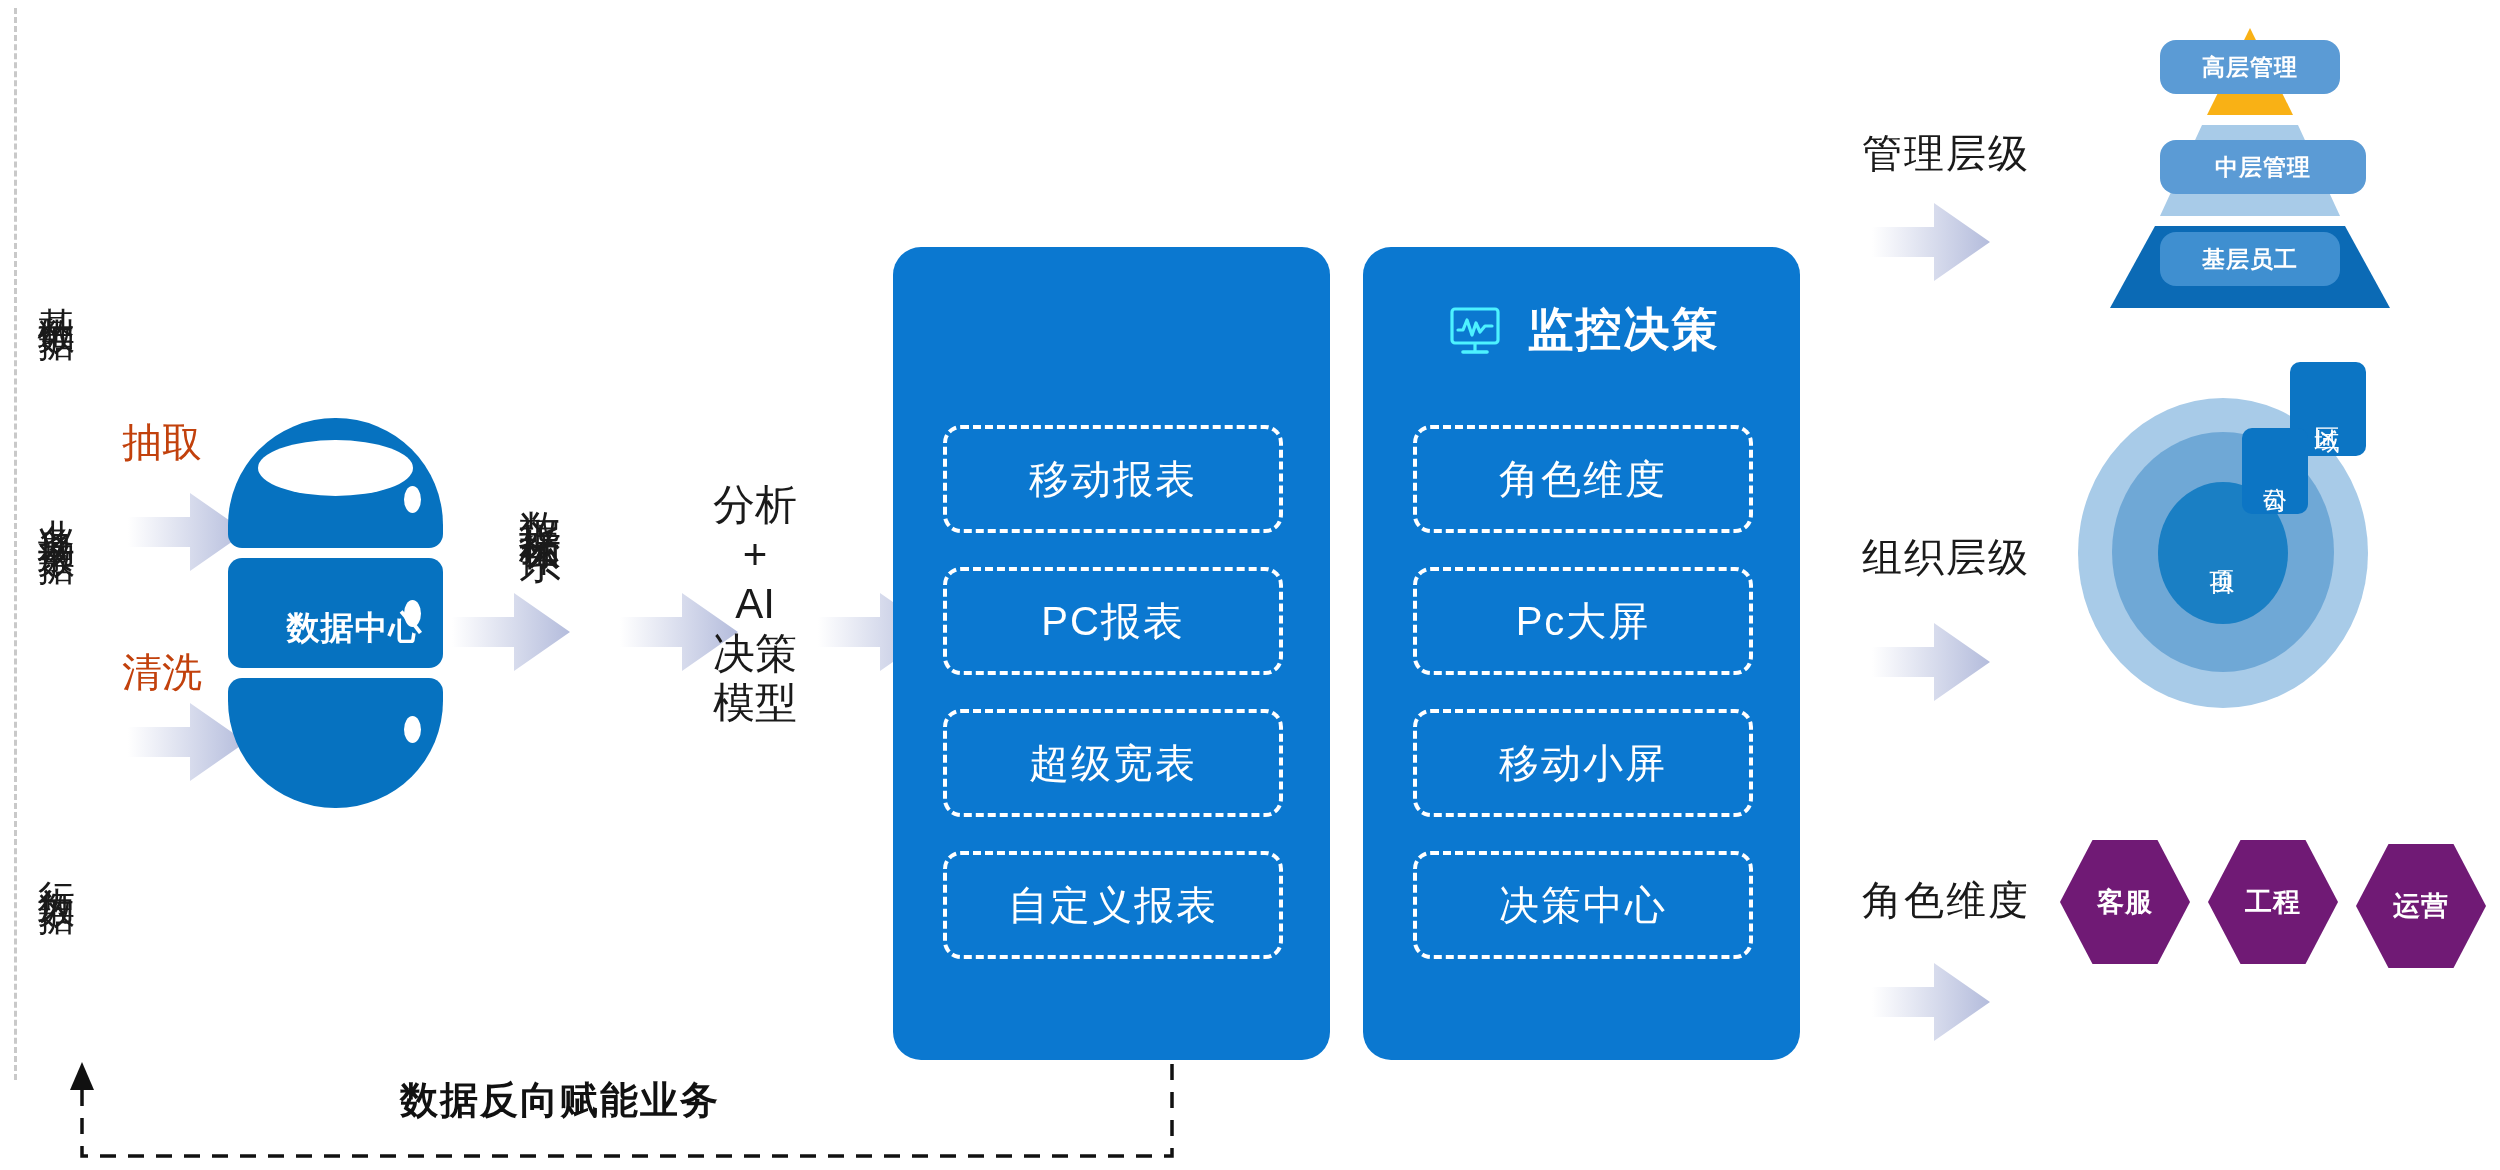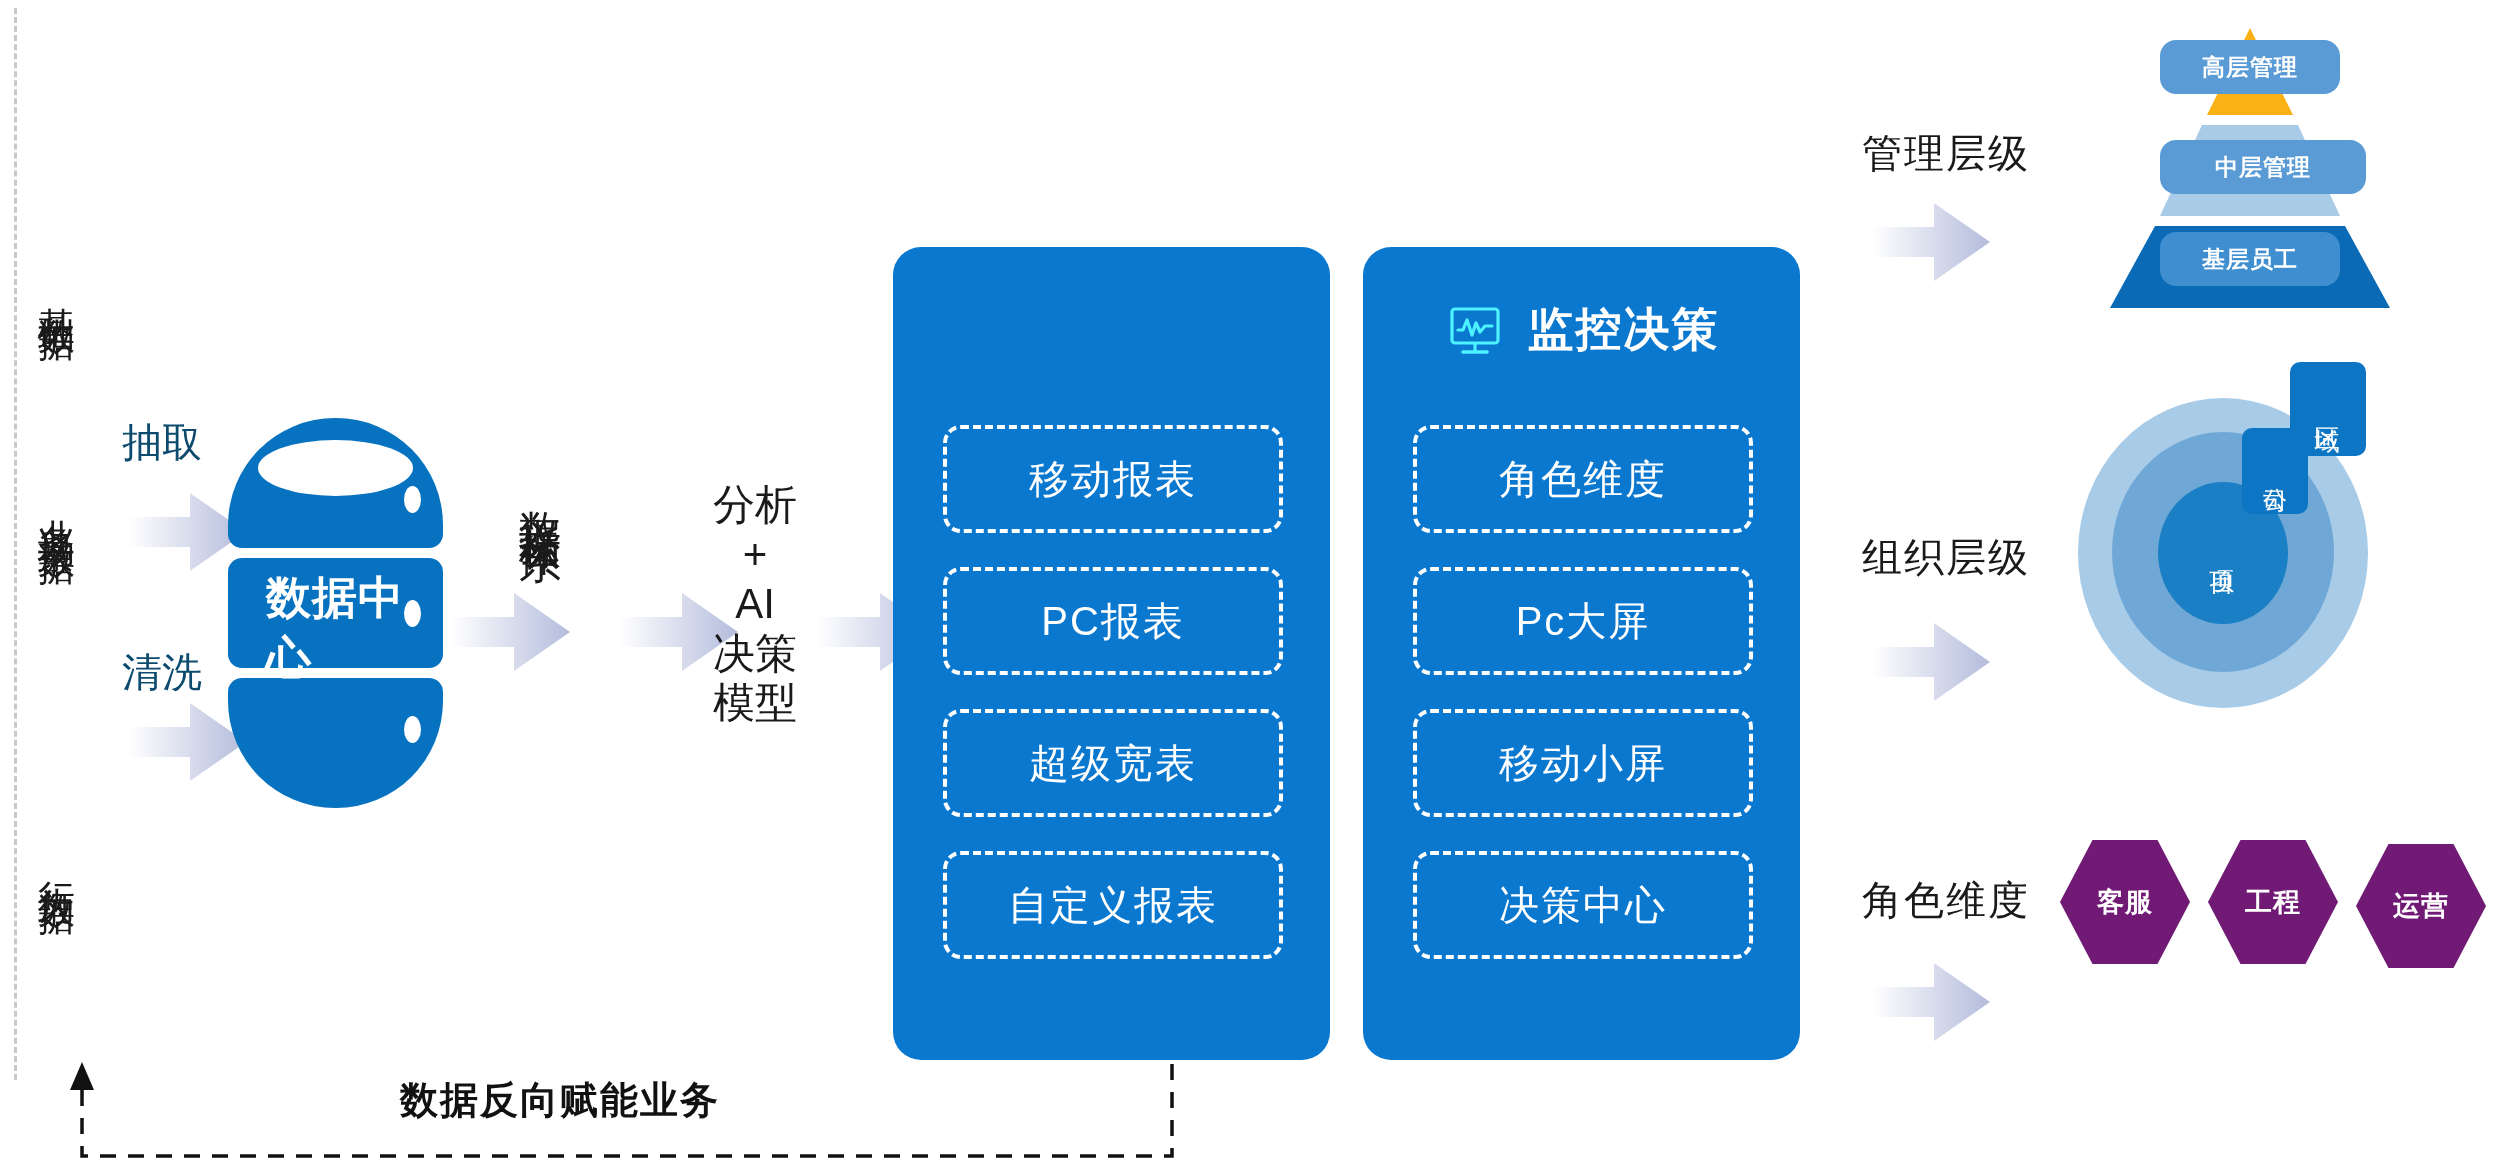--- a/index.html
+++ b/index.html
@@ -13,21 +13,21 @@
 
   
   .vtext {
     writing-mode: vertical-rl;
     text-orientation: upright;
     letter-spacing: 6px;
     font-weight: 400;
     color: #1a1a1a;
     white-space: nowrap;
   }
-  .htext { color: #0c4a6e; white-space: nowrap; }
+  .htext { color: #c2410c; white-space: nowrap; }
 
   
   .arrow { position: absolute; }
 
   
   .left-rail {
     position: absolute; left: 14px; top: 8px;
     width: 0; height: 1072px;
     border-left: 3px dashed #c9c9c9;
   }
@@ -45,21 +45,21 @@
   }
   .db-mid { top: 140px; height: 110px; border-radius: 14px; }
   .db-bot { top: 260px; height: 130px; border-radius: 14px 14px 107px 107px; }
   .db-dot {
     position: absolute; right: 22px; width: 17px; height: 27px;
     background: #ffffff; border-radius: 50%;
   }
   .db-label {
     position: absolute; left: 0; top: 140px; width: 215px; height: 140px;
     display: flex; align-items: center; justify-content: center;
-    color: #ffffff; font-size: 45px; font-weight: 700; letter-spacing: 1px; padding-left: 38px;
+    color: #ffffff; font-size: 33px; font-weight: 700; letter-spacing: 1px; padding-left: 38px;
   }
 
   
   .panel {
     position: absolute; background: #0b78d0; border-radius: 28px;
   }
   .panel-head {
     position: absolute; left: 0; top: 52px; width: 100%;
     display: flex; align-items: center; justify-content: center; gap: 22px;
   }

